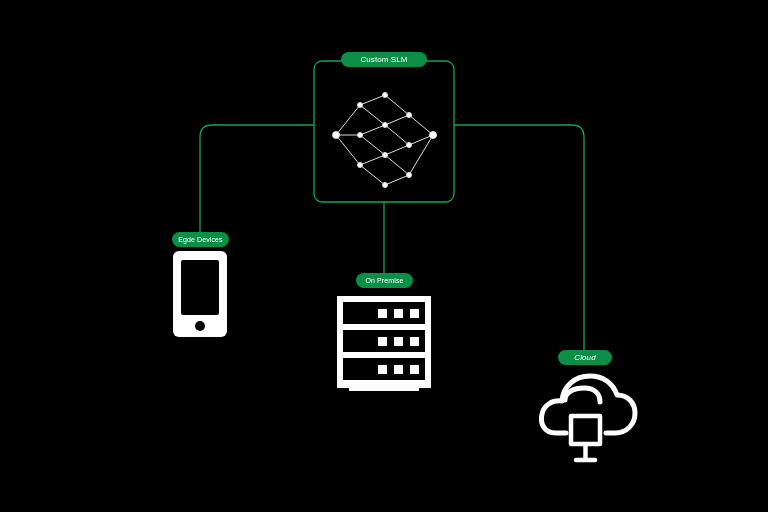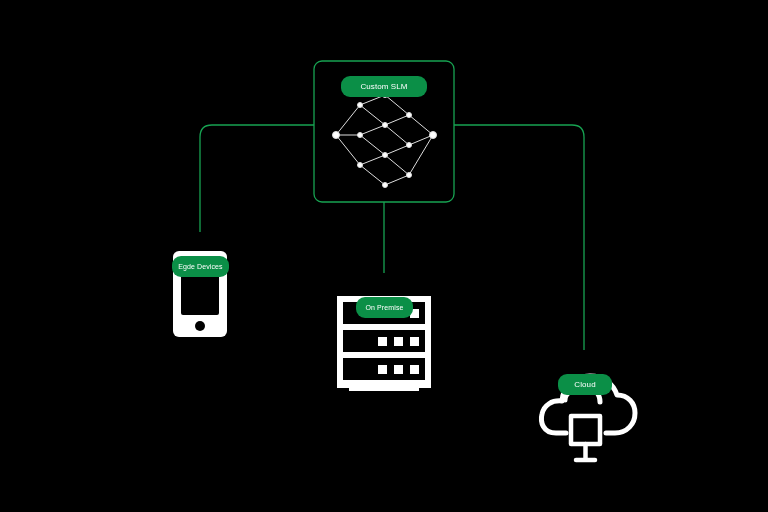--- a/index.html
+++ b/index.html
@@ -1,23 +1,22 @@
 <!DOCTYPE html>
 <html><head>
 <meta charset="utf-8">
 <style>
   html, body { margin: 0; padding: 0; background: #000; }
   body { width: 768px; height: 512px; position: relative; overflow: hidden; font-family: "Liberation Sans", sans-serif; }
   svg.lines { position: absolute; left: 0; top: 0; }
   .pill {
-    position: absolute; height: 21px; border-radius: 9px;
+    position: absolute; height: 15px; border-radius: 9px;
     background: #0b8f47; color: #fff; font-size: 8px;
     display: flex; align-items: center; justify-content: center;
     letter-spacing: 0.1px;
-    margin-top: 24px;
   }
 </style>
 </head>
 <body>
 
 <svg class="lines" width="768" height="512">
 
   <rect x="314" y="61" width="140" height="141" rx="8" ry="8" fill="none" stroke="#17a352" stroke-width="1.3"></rect>
 
   <path d="M314 125 H212 Q200 125 200 137 V232" fill="none" stroke="#17a352" stroke-width="1.3"></path>
@@ -91,13 +90,13 @@
     <path d="M565 400 C565 392 574 388 584 388 C596 388 600 395 600 402"></path>
     <rect x="571" y="416" width="29" height="28" stroke-width="4.5"></rect>
     <line x1="585.5" y1="444" x2="585.5" y2="459" stroke-width="4.5"></line>
     <line x1="576" y1="460" x2="595" y2="460" stroke-width="4.5"></line>
   </g>
 </svg>
 
 <div class="pill" style="left:341px; top:52px; width:86px;">Custom SLM</div>
 <div class="pill" style="left:172px; top:232px; width:57px; font-size:7px;">Egde Devices</div>
 <div class="pill" style="left:356px; top:273px; width:57px; font-size:7px;">On Premise</div>
-<div class="pill" style="left:558px; top:350px; width:54px;">Cloud</div>
+<div class="pill" style="left:558px; top:350px; width:54px;font-style:italic;">Cloud</div>
 
 </body></html>

